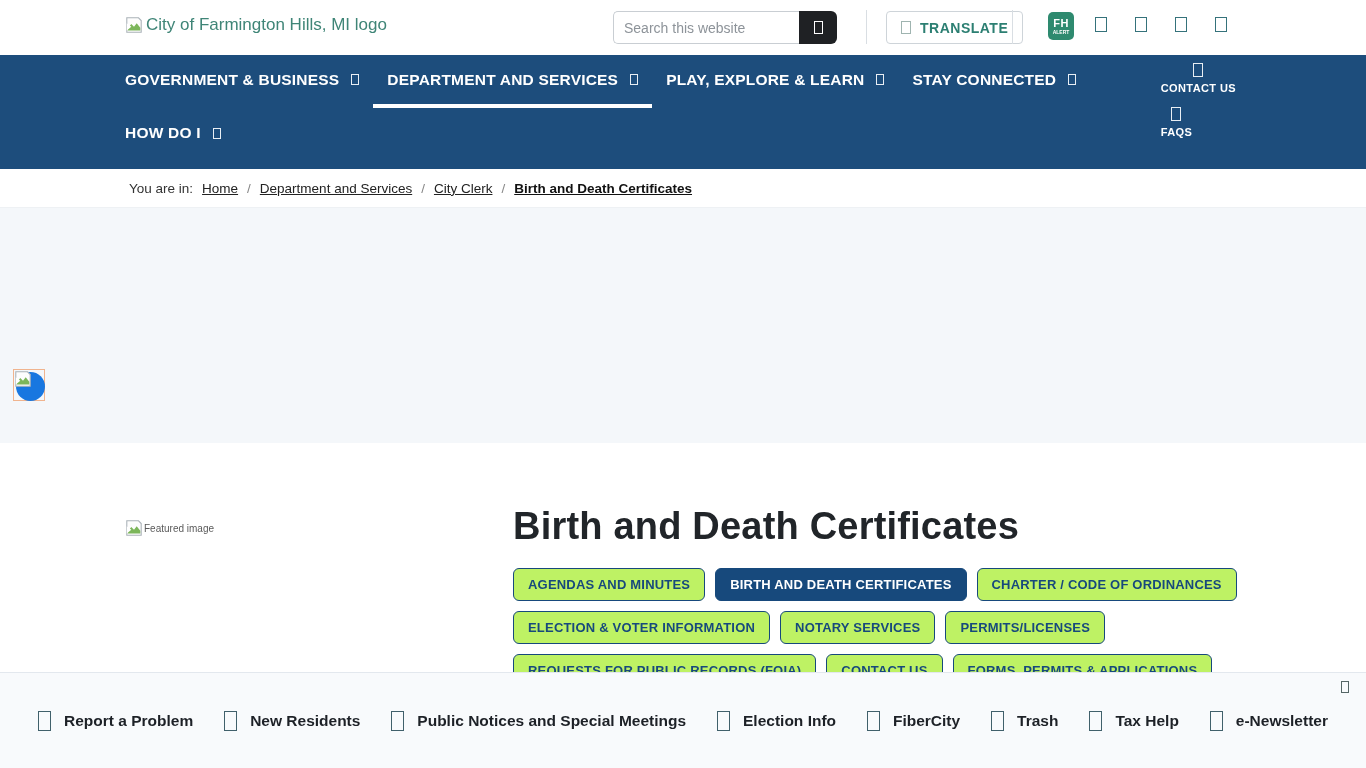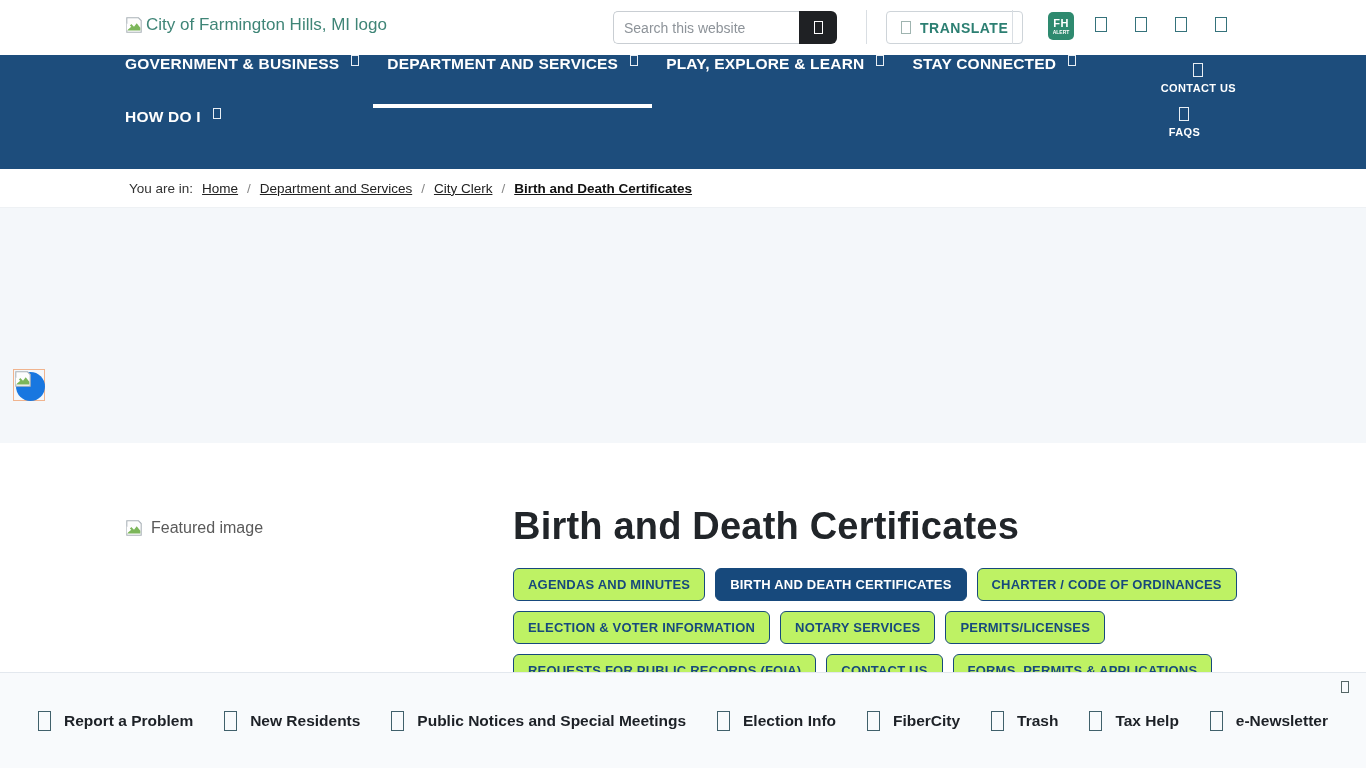--- a/index.html
+++ b/index.html
@@ -34,53 +34,53 @@
               background:#2e8a6f; color:#fff; display:flex; flex-direction:column; align-items:center;
               justify-content:center; line-height:1; cursor:pointer; text-decoration:none; }
   .fh-alert .l1 { font-size:11px; font-weight:bold; letter-spacing:.5px; }
   .fh-alert .l2 { font-size:5px; font-weight:bold; margin-top:1px; }
   .social { position:absolute; top:17px; width:14px; height:17px; display:block; cursor:pointer; }
   .social .tofu { width:12px; height:15px; border-color:#35727b; }
 
   
   .main-nav { position:relative; height:114px; background:#1d4d7c; }
   .nav-row { display:flex; padding-left:111px; }
-  .nav-item { display:flex; gap:12px; padding:0 14px; height:53px;
+  .nav-item { display:flex; align-items:center; gap:12px; padding:0 14px; height:53px;
               color:#fff; font-weight:bold; font-size:15.5px; letter-spacing:.2px;
               border-bottom:4px solid transparent; cursor:pointer; white-space:nowrap; }
   .nav-item.active { border-bottom-color:#fff; }
   .nav-item .tofu { width:8px; height:11px; border-color:#e8eef4; }
   .nav-row2 .nav-item { height:50px; border-bottom:none; }
   .nav-utility { position:absolute; right:130px; top:8px; display:flex; flex-direction:column;
                  align-items:flex-start; gap:13px; }
   .util-item { display:flex; flex-direction:column; align-items:center; gap:5px;
                color:#fff; font-weight:bold; font-size:11px; letter-spacing:.4px; cursor:pointer; }
   .util-item .tofu { width:10px; height:14px; border-color:#e8eef4; }
-  .util-item.faqs { margin-left:8px; align-self:flex-start; }
+  .util-item.faqs { margin-left:0; align-self:flex-start; }
   .util-item.contact { align-self:center; }
 
   
   .breadcrumb { height:38px; background:#fff; display:flex; align-items:center;
                 padding-left:129px; font-size:13.5px; color:#333; gap:9px; }
   .crumb-link { color:#222; text-decoration:underline; cursor:pointer; }
   .crumb-sep { color:#888; }
   .crumb-current { color:#111; font-weight:bold; text-decoration:underline; cursor:pointer; }
 
   
   .hero { position:relative; height:236px; background:#f4f7fa; border-top:1px solid #eef1f4; }
   .hero-broken { position:absolute; left:13px; top:161px; width:32px; height:32px;
                  border:1px solid #f0b48e; cursor:pointer; }
   .hero-broken .circle { position:absolute; right:-1px; bottom:-1px; width:29px; height:29px;
                          border-radius:50%; background:#1877e0; }
   .hero-broken svg { position:absolute; left:0; top:0; }
 
   
   .content { position:relative; height:229px; background:#fff; }
-  .featured { position:absolute; left:125px; top:76px; display:flex; align-items:center; gap:8px;
-              color:#5a5a5a; font-size:16px; }
+  .featured { position:absolute; left:125px; top:76px; display:flex; align-items:center; gap:1px;
+              color:#5a5a5a; font-size:10px; }
   .content-right { position:absolute; left:513px; top:62px; width:730px; }
   .page-title { font-size:38px; font-weight:bold; color:#212529; letter-spacing:.2px;
                 margin-bottom:20px; }
   .btn-wrap { display:flex; flex-wrap:wrap; gap:10px; width:730px; }
   .sec-btn { border:1px solid #17497c; border-radius:6px; background:#bef264; color:#17497c;
              font-weight:bold; font-size:13px; letter-spacing:.2px; padding:8px 14px;
              font-family:"Liberation Sans", sans-serif; cursor:pointer; white-space:nowrap; }
   .sec-btn.active { background:#17497c; color:#fff; }
 
   

